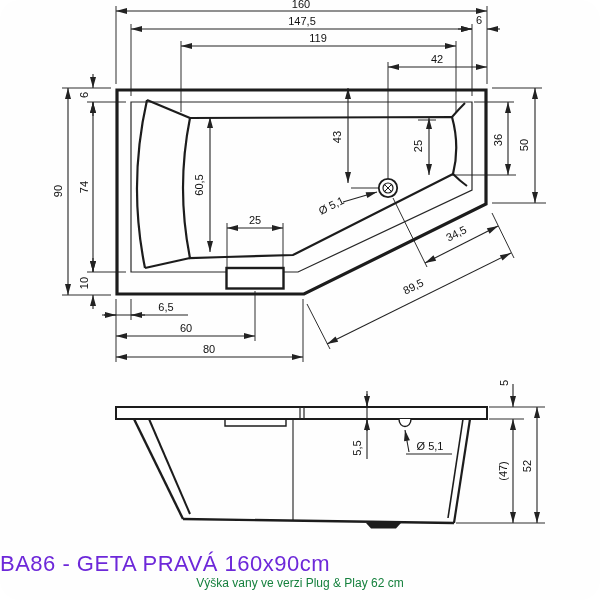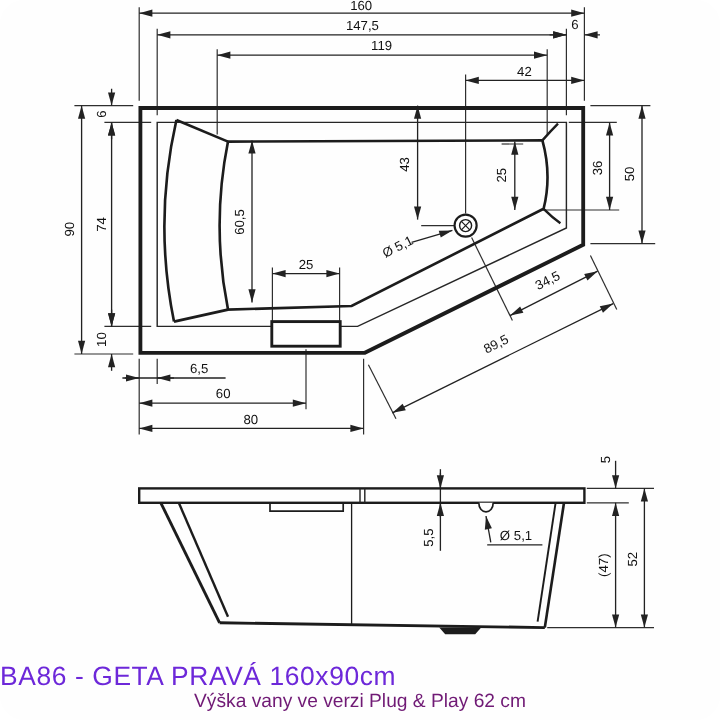--- a/index.html
+++ b/index.html
@@ -9,21 +9,21 @@
   .thick{stroke:#1c1c1c;stroke-width:3.2;fill:none;stroke-linejoin:miter;}
   .med{stroke:#1c1c1c;stroke-width:2.2;fill:none;}
   .med2{stroke:#1c1c1c;stroke-width:2;fill:none;}
   .thin{stroke:#262626;stroke-width:1.2;fill:none;}
   .ext{stroke:#2e2e2e;stroke-width:1;fill:none;}
   .dim{stroke:#222222;stroke-width:1.1;fill:none;}
   .dimtext{font-family:"Liberation Sans", sans-serif;font-size:11px;fill:#111;text-anchor:middle;}
   .caption{position:absolute;left:0;top:551px;width:600px;text-align:left;
            font-size:22px;letter-spacing:.5px;color:#6d28d9;}
   .subcaption{position:absolute;left:0;top:576px;width:600px;text-align:center;
-           font-size:16px;color:#701a75;}
+           font-size:12px;color:#15803d;}
 </style>
 </head>
 <body>
 
 <div class="stage">
 <svg width="600" height="600" viewBox="0 0 600 600">
   <defs>
     <marker id="arr" markerWidth="13" markerHeight="8" refX="11.5" refY="4" orient="auto-start-reverse" markerUnits="userSpaceOnUse">
       <path d="M0.5,1 L11.5,4 L0.5,7 Z" fill="#222"></path>
     </marker>

